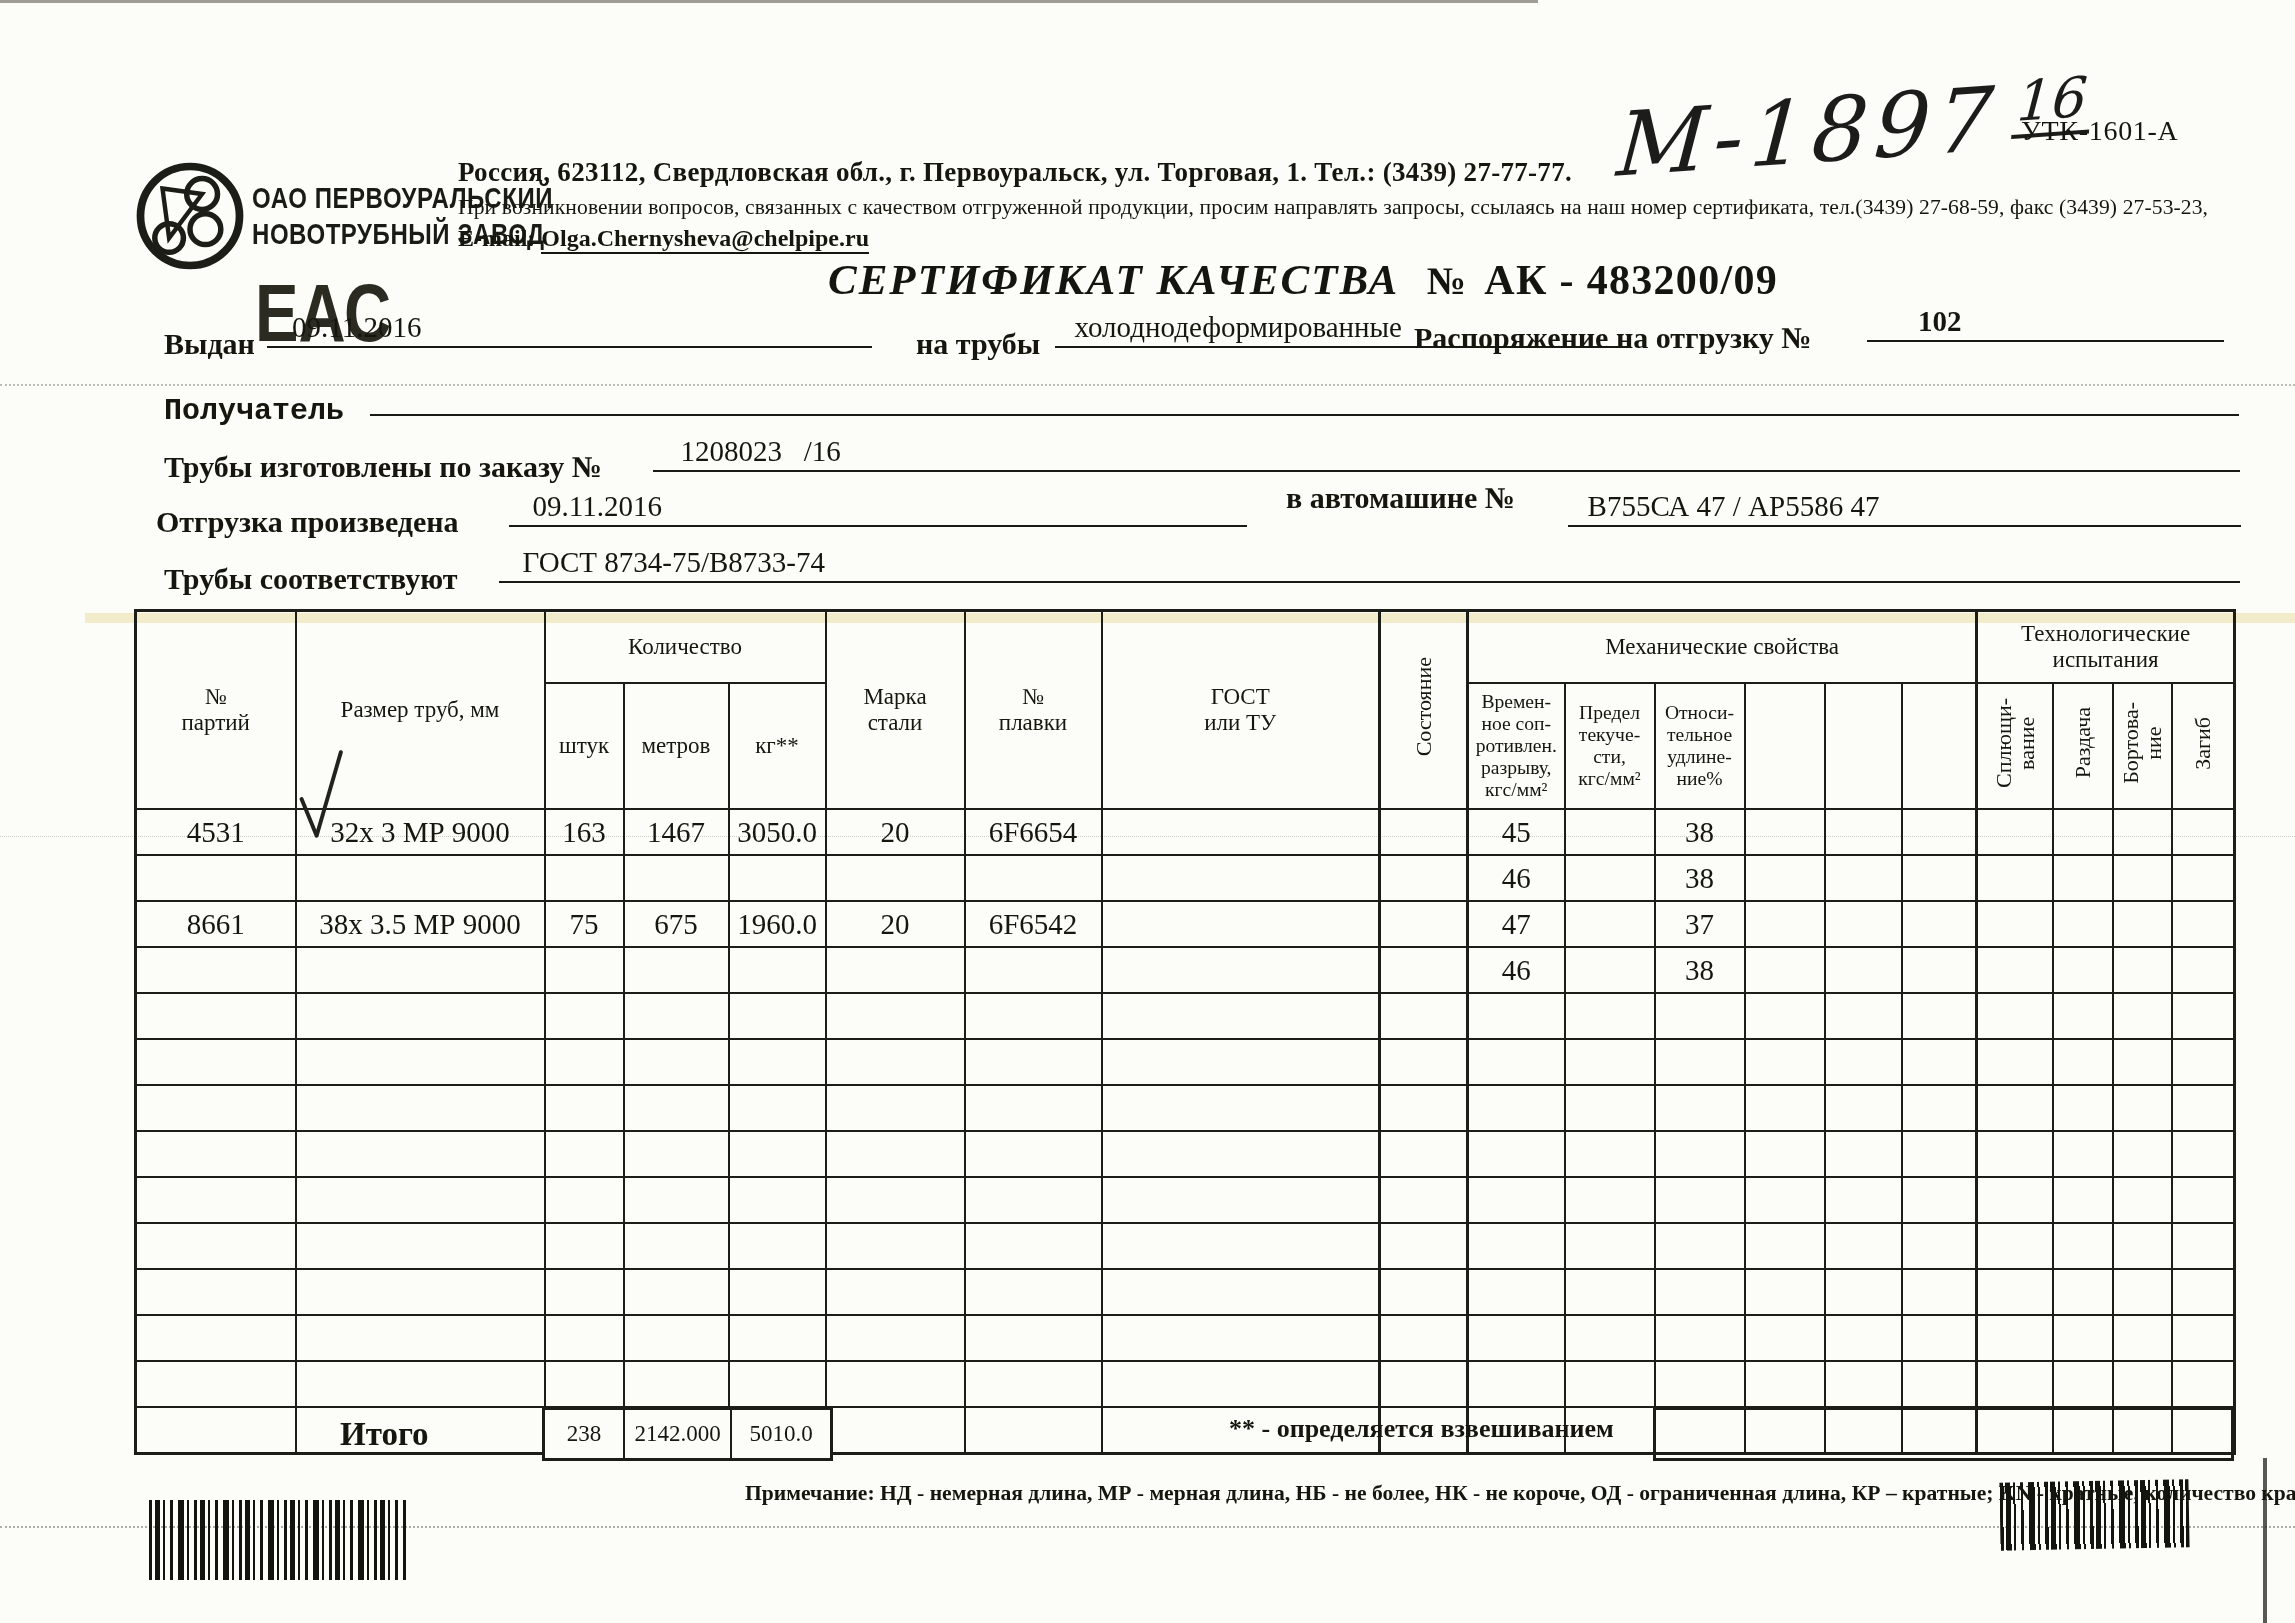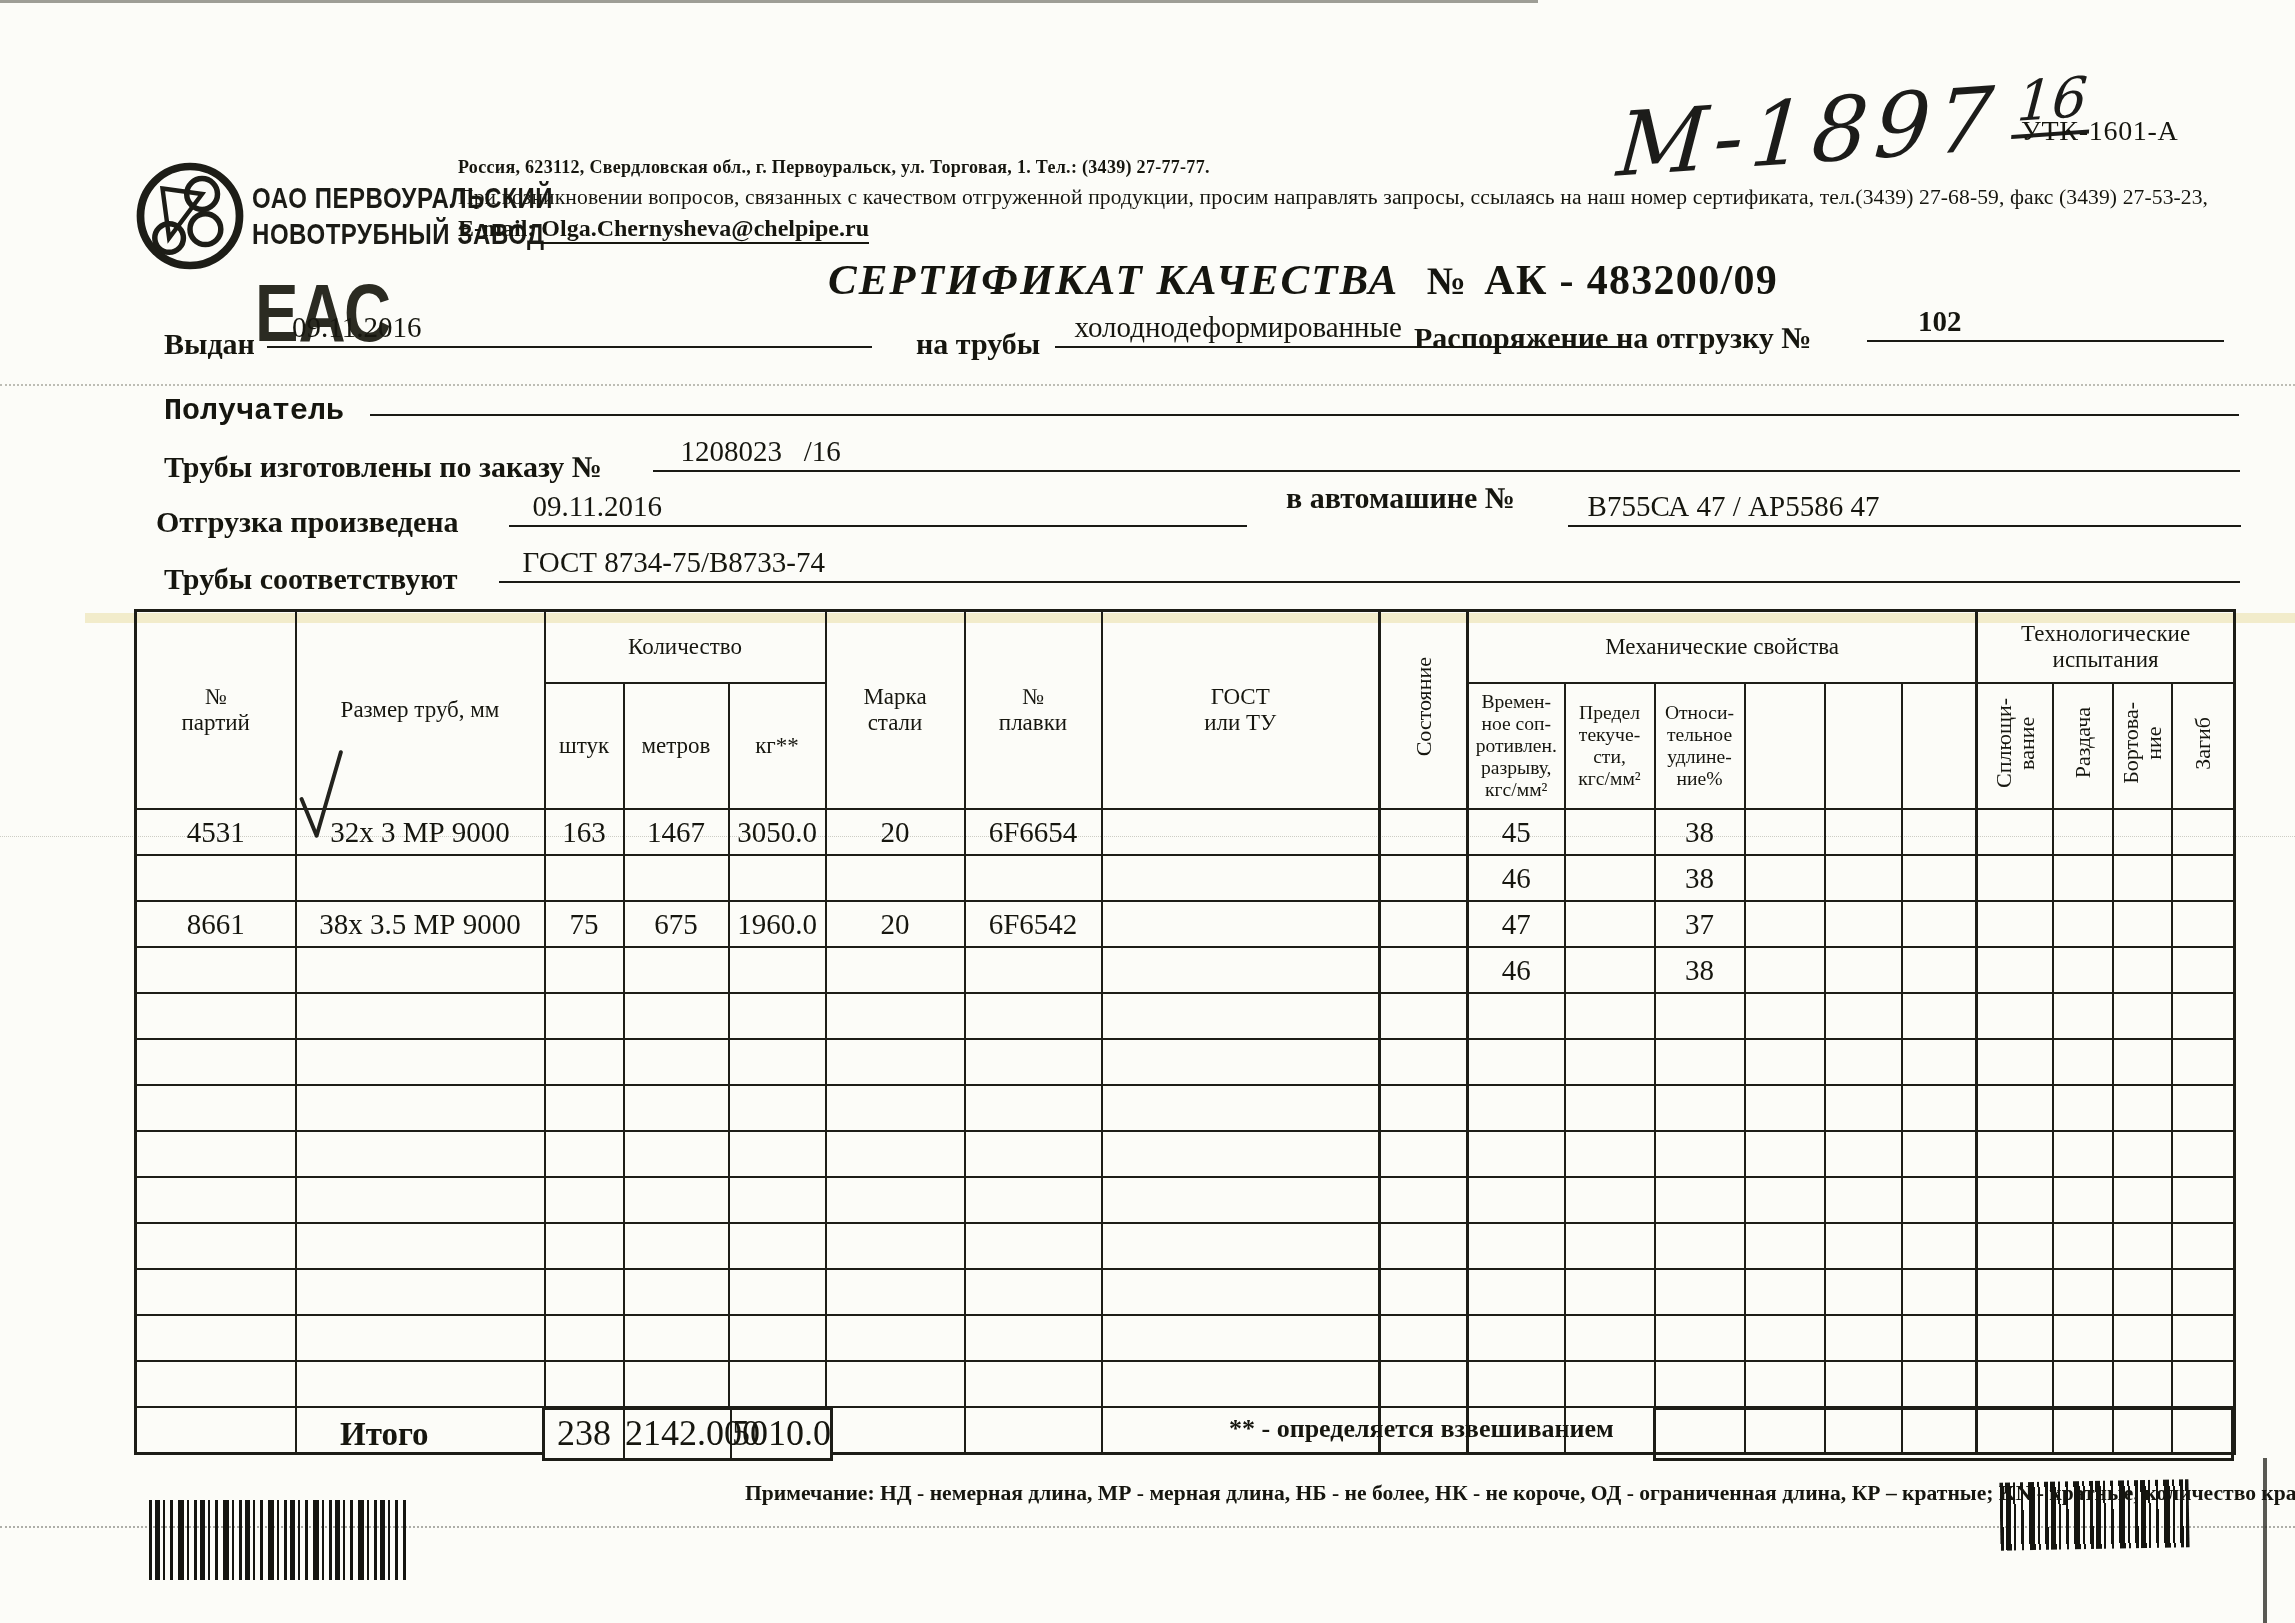--- a/index.html
+++ b/index.html
@@ -36,21 +36,21 @@
     transform:scaleX(.8); transform-origin:left center; white-space:nowrap;
   }
   .eac {
     position:absolute; left:255px; top:265px;
     font-family:"Liberation Sans", sans-serif; font-weight:900; font-size:64px;
     letter-spacing:0px; color:#2b2b22; transform:scaleY(1.28) scaleX(1.02); transform-origin:top left;
   }
 
   
   .addr { position:absolute; left:458px; top:157px; width:1826px; }
-  .addr1 { font-size:18px; font-weight:700; letter-spacing:0.3px; }
+  .addr1 { font-size:27px; font-weight:700; letter-spacing:0.3px; }
   .addr2 { font-size:21.6px; margin-top:6.5px; letter-spacing:0.1px; }
   .addr3 { font-size:24px; font-weight:700; margin-top:5.2px; }
   .addr3 .email { border-bottom:2.6px solid #16160f; padding-bottom:1.3px; }
 
   
   .title { position:absolute; left:828px; top:255px; white-space:nowrap; font-weight:700; color:#15150f; }
   .t-it  { font-style:italic; font-size:43px; letter-spacing:2px; }
   .t-no  { font-size:39px; margin-left:25px; }
   .t-num { font-size:42px; margin-left:15.7px; letter-spacing:1.3px; }
 
@@ -83,21 +83,21 @@
     height:44px; font-size:29px; text-align:center; vertical-align:middle;
     padding:0; overflow:hidden; white-space:pre;
   }
 
   
   .totals { position:absolute; left:0; top:1407px; height:55px; width:2295px; }
   .totals-label { position:absolute; left:340px; width:209px; 
                   font-size:33px; font-weight:700; line-height:55px; }
   .totals-box { position:absolute; left:542px; top:0; height:54px; display:flex;
                 border:3.3px solid #1d1d17; box-sizing:border-box; background:#fcfcf8; }
-  .totals-box span { display:block; font-size:36px; line-height:47px; text-align:center;
+  .totals-box span { display:block; font-size:23px; line-height:47px; text-align:center;
                      border-right:2px solid #1d1d17; box-sizing:border-box; }
   .totals-box span:last-child { border-right:none; }
   .weigh-note { position:absolute; left:1229px; top:6.5px; font-size:26px; font-weight:700; white-space:nowrap; }
   .totals-empty-box { position:absolute; left:1653px; top:0; width:581px; height:54px;
                       border:3.3px solid #1d1d17; box-sizing:border-box; }
 
   
   .note { position:absolute; left:745px; top:1481px; font-size:21.6px; font-weight:600;
           white-space:nowrap; letter-spacing:0; }
 

